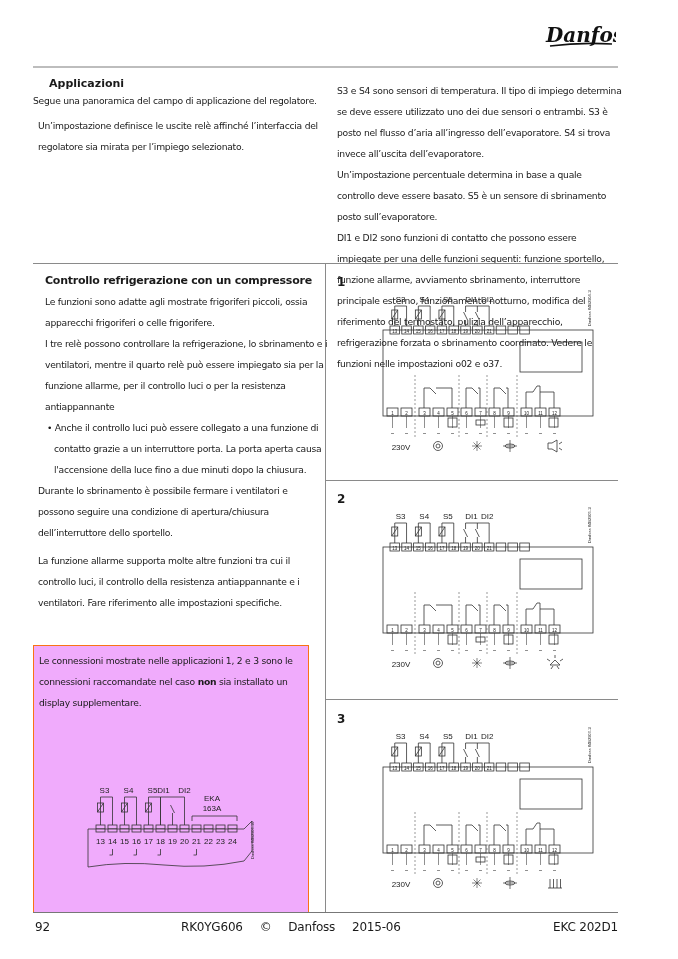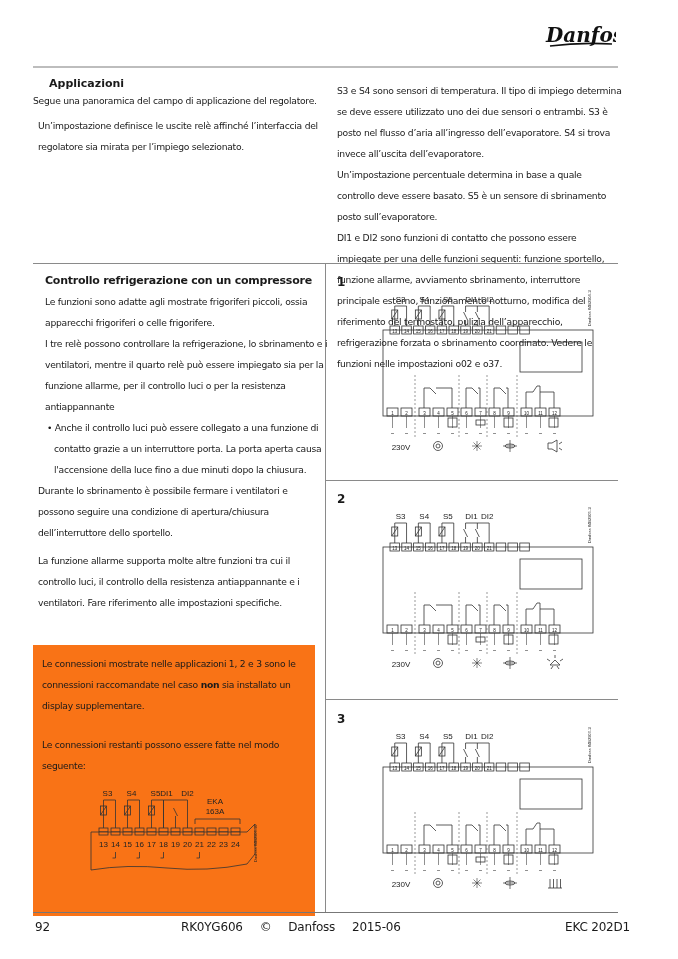--- a/index.html
+++ b/index.html
@@ -7,21 +7,21 @@
          font-family:"DejaVu Sans", sans-serif; color:#1a1a1a; }
   .abs { position:absolute; }
   .txt { font-size:9.2px; line-height:21px; letter-spacing:-0.25px; }
   .logo { right:62px; top:18px; width:72px; height:34px; }
   .hr-top { left:33px; top:66px; width:585px; height:2px; background:#bdbdbd; }
   .h1 { font-weight:bold; font-size:11px; }
   .vline { background:#8a8a8a; width:1px; }
   .hline { background:#8a8a8a; height:1px; }
   .fignum { font-weight:bold; font-size:12px; }
   .bullet { padding-left:9px; text-indent:-7px; }
-  .notebox { border:4px solid #f97316; background:#f97316; }
+  .notebox { border:1px solid #f97316; background:#f0abfc; }
   .footer { font-size:12px; letter-spacing:-0.2px; }
   b { font-weight:bold; }
   svg text { font-family:"Liberation Sans", sans-serif; }
 </style>
 </head>
 <body>
 
 <div class="abs logo">
   <svg width="72" height="34" viewBox="0 0 72 34">
     <text x="2" y="24" font-size="20" font-style="italic" font-weight="bold" fill="#111" style="font-family:'DejaVu Serif', serif;">Danfoss</text>
@@ -52,21 +52,20 @@
   <div class="bullet">• Anche il controllo luci può essere collegato a una funzione di contatto grazie a un interruttore porta. La porta aperta causa l'accensione della luce fino a due minuti dopo la chiusura.</div>
 </div>
 <div class="abs txt" style="left:38px;top:480px;width:280px;">Durante lo sbrinamento è possibile fermare i ventilatori e possono seguire una condizione di apertura/chiusura dell’interruttore dello sportello.</div>
 <div class="abs txt" style="left:38px;top:542px;width:284px;margin-top:8px;">La funzione allarme supporta molte altre funzioni tra cui il controllo luci, il controllo della resistenza antiappannante e i ventilatori. Fare riferimento alle impostazioni specifiche.</div>
 
 <div class="abs notebox" style="left:33px;top:645px;width:274px;height:267px;border-bottom:none;">
   <div class="txt" style="position:absolute;left:5px;top:4px;width:265px;">
     <div><span>Le connessioni mostrate nelle applicazioni 1, 2 e 3 sono le connessioni raccomandate nel caso </span><b>non</b><span> sia installato un display supplementare.</span></div>
     <div style="height:9px;"></div>
     <div style="height:9px;"></div>
-    <div>Le connessioni restanti possono essere fatte nel modo seguente:</div>
   </div>
   <svg id="eka-diagram" style="position:absolute;left:50px;top:135px;" width="190" height="100">
       <path d="M4 48 H160 L168 40 V70 L160 80 Q120 88 80 84 Q40 80 4 86 Z" stroke="#333" stroke-width="0.8" fill="none"></path>
       <rect x="12" y="44" width="9" height="7" stroke="#333" stroke-width="0.8" fill="none"></rect>
       <line x1="12" y1="47.5" x2="21" y2="47.5" stroke="#333" stroke-width="0.5"></line>
       <text x="16.5" y="63" font-size="8" fill="#222" text-anchor="middle">13</text>
       <rect x="24" y="44" width="9" height="7" stroke="#333" stroke-width="0.8" fill="none"></rect>
       <line x1="24" y1="47.5" x2="33" y2="47.5" stroke="#333" stroke-width="0.5"></line>
       <text x="28.5" y="63" font-size="8" fill="#222" text-anchor="middle">14</text>
       <rect x="36" y="44" width="9" height="7" stroke="#333" stroke-width="0.8" fill="none"></rect>
@@ -489,13 +488,13 @@
   </svg>
 
 <div class="abs hline" style="left:33px;top:912px;width:585px;background:#777;"></div>
 <div class="abs footer" style="left:35px;top:920px;">92</div>
 <div class="abs footer" style="left:181px;top:920px;word-spacing:2px;">
   <span>RK0YG606</span>&nbsp;&nbsp;
   <span>©</span>&nbsp;&nbsp;
   <span>Danfoss</span>&nbsp;&nbsp;
   <span>2015-06</span>
 </div>
-<div class="abs footer" style="right:48px;top:920px;">EKC 202D1</div>
+<div class="abs footer" style="right:60px;top:920px;">EKC 202D1</div>
 
 </body></html>

